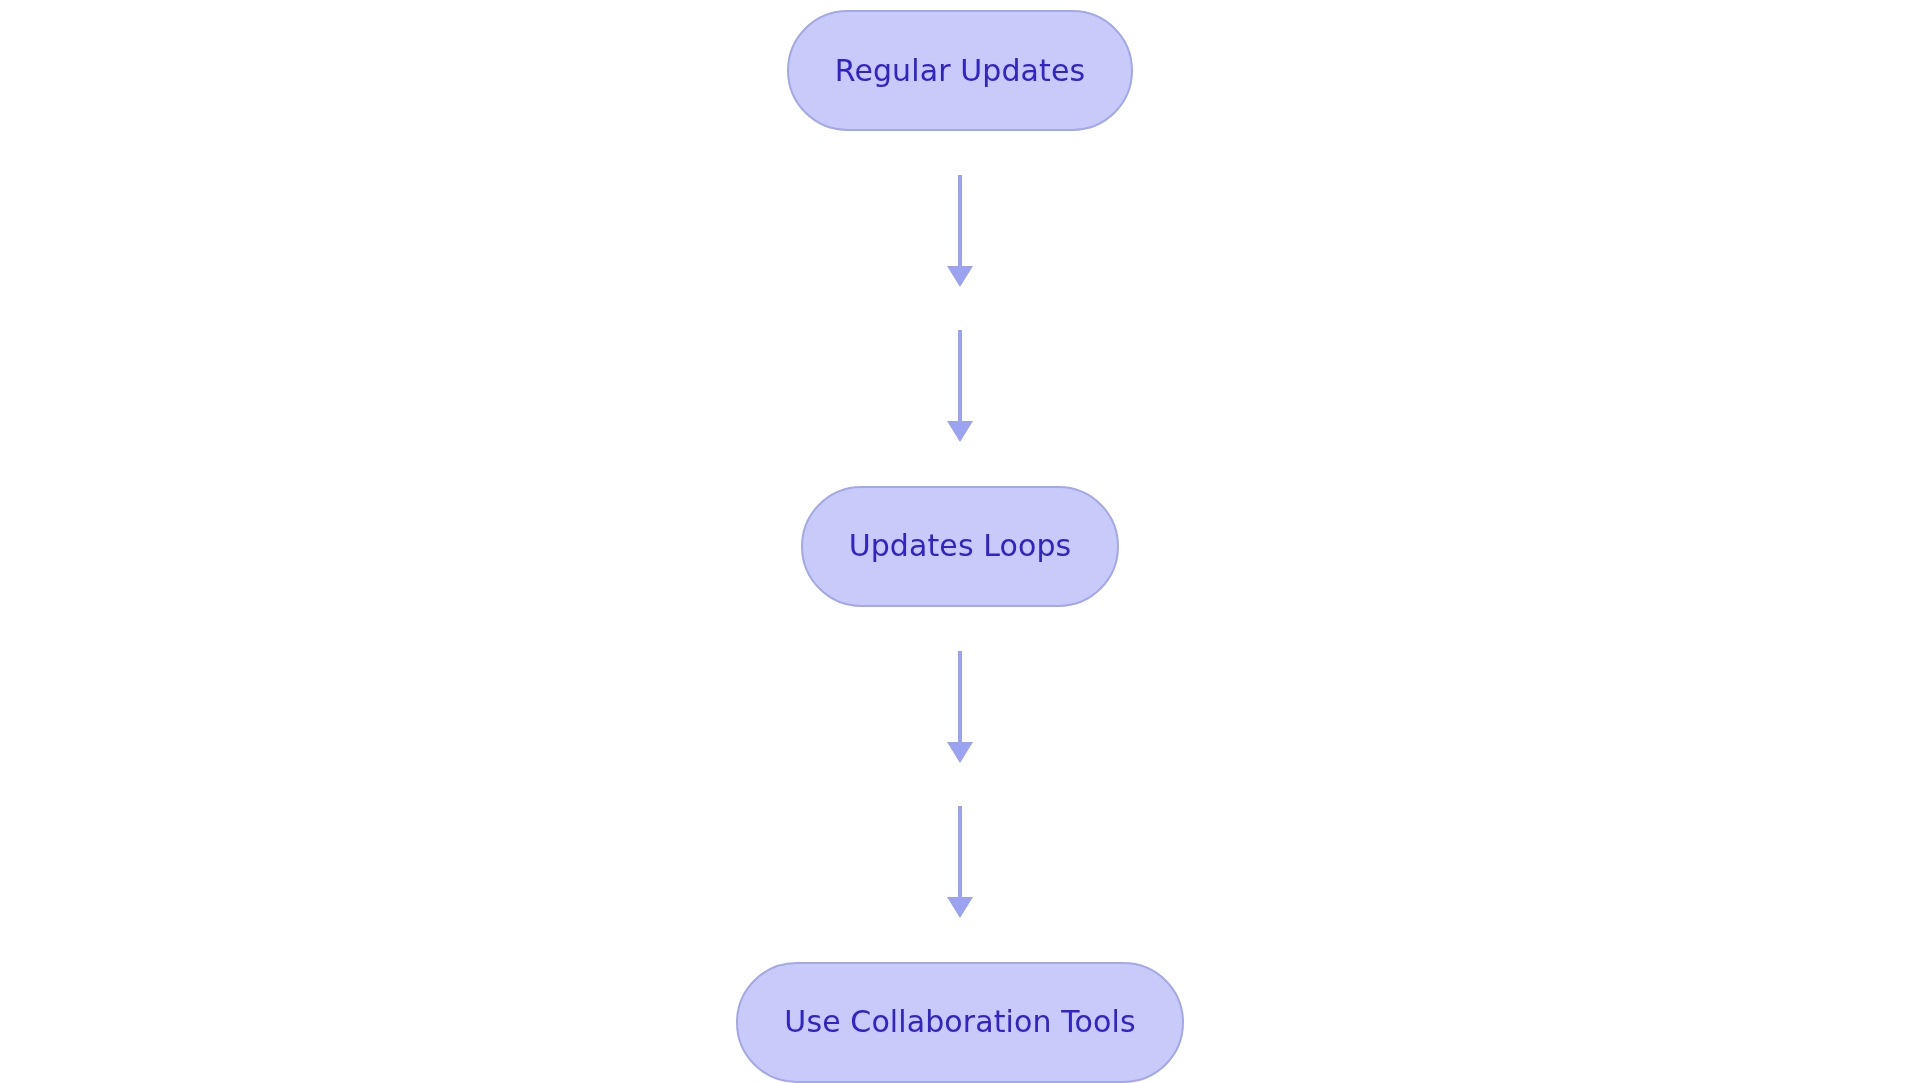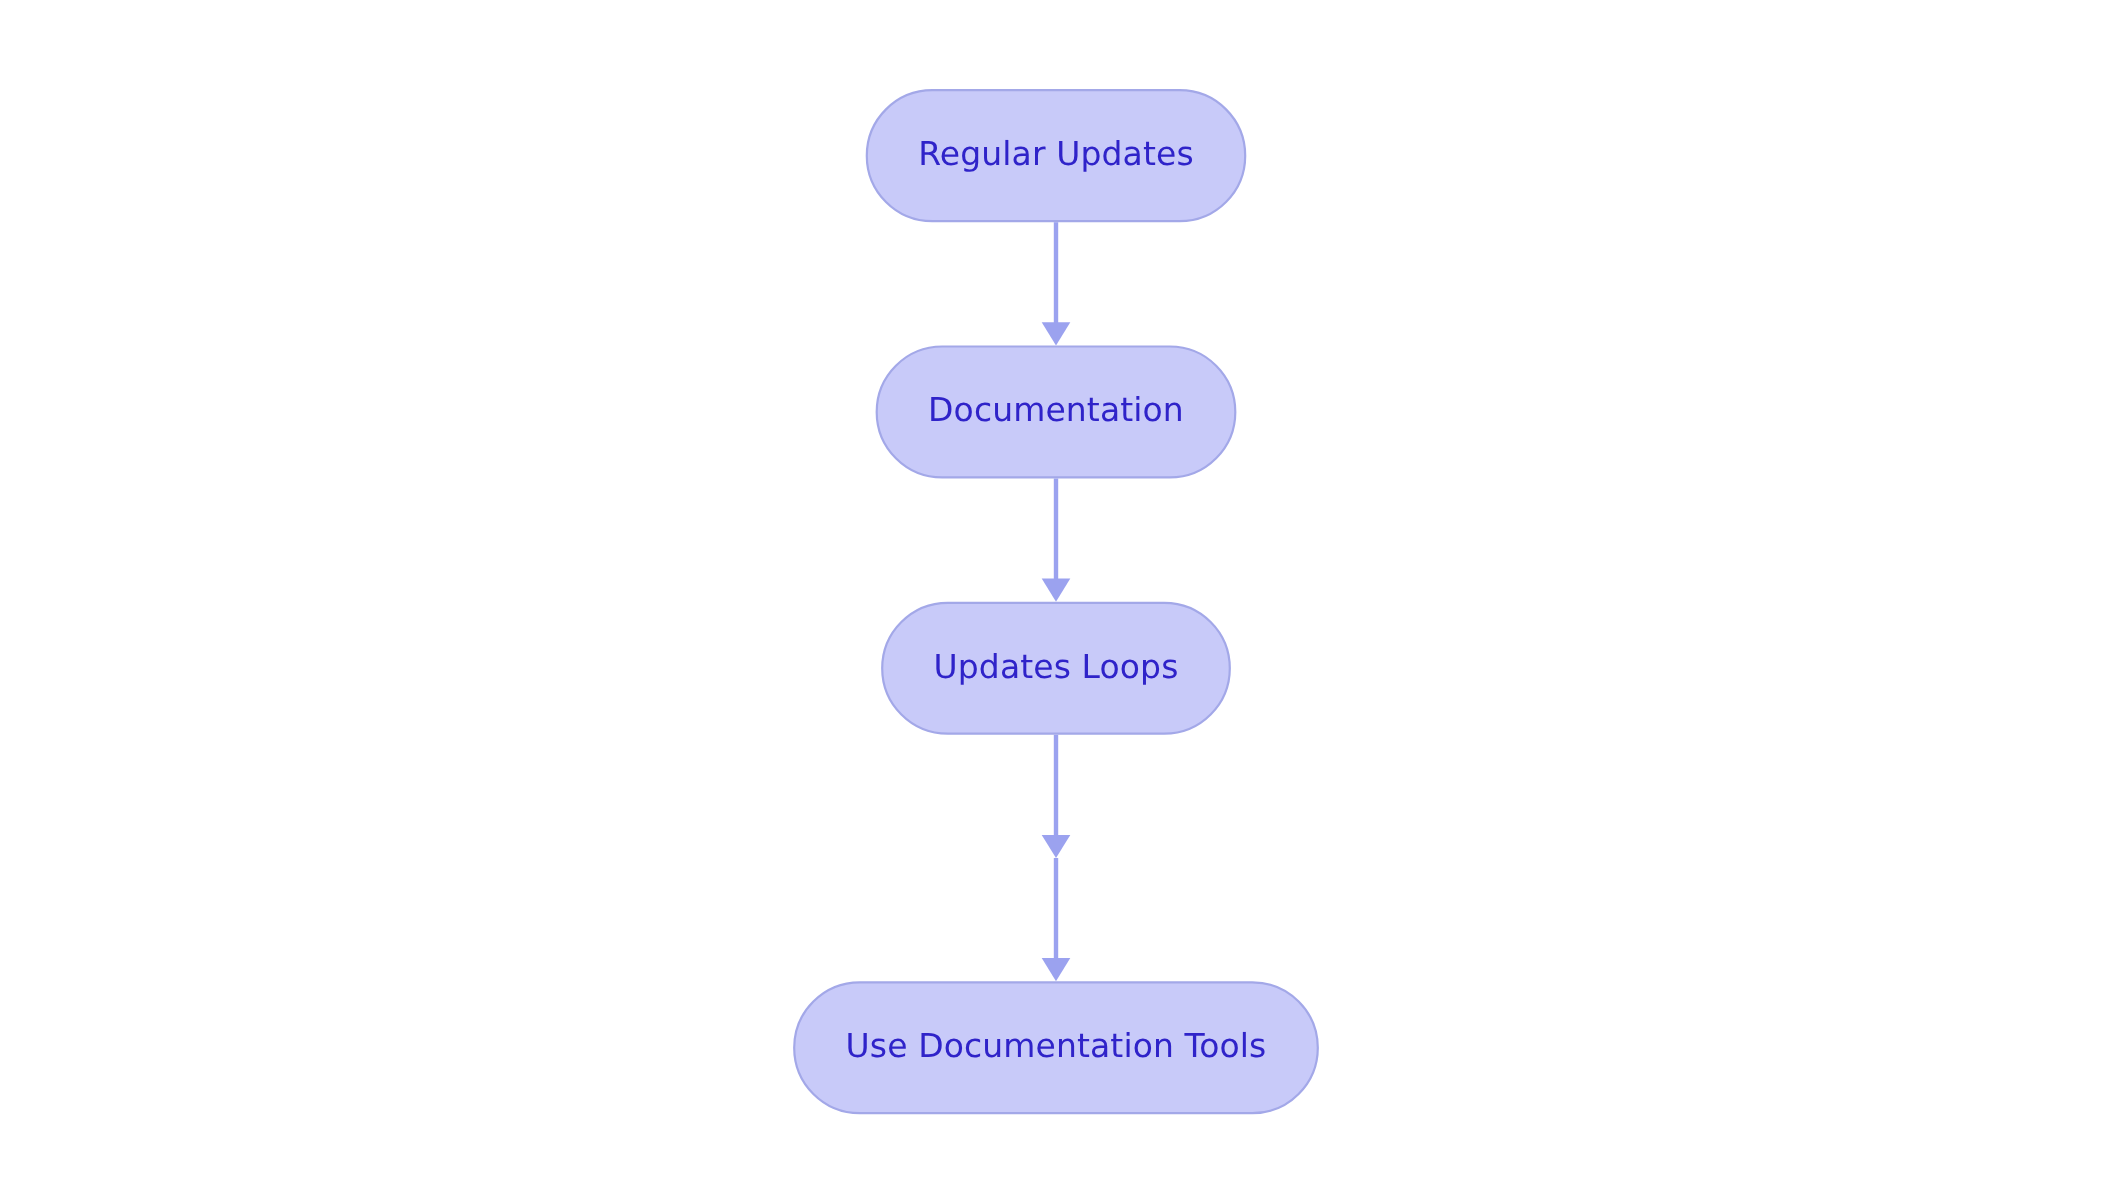--- a/index.html
+++ b/index.html
@@ -22,21 +22,21 @@
   }
   .flow {
     position: absolute;
     left: 0;
     top: 0;
     width: 1920px;
     height: 1083px;
     display: flex;
     flex-direction: column;
     align-items: center;
-    justify-content: center;
+    justify-content: space-between;
     padding-top: 10px;
     box-sizing: border-box;
   }
   .node {
     position: relative;
     box-sizing: border-box;
     height: 121px;
     border-radius: 61px;
     background: #c8caf9;
     border: 2px solid #a3a8e8;
@@ -90,23 +90,20 @@
 
     <div class="node">
       <span class="node-label">Regular Updates</span>
     </div>
 
     <div class="connector">
       <span class="shaft"></span>
       <span class="head"></span>
     </div>
 
-    <div class="node">
-      <span class="node-label">Documentation</span>
-    </div>
 
     <div class="connector">
       <span class="shaft"></span>
       <span class="head"></span>
     </div>
 
     <div class="node">
       <span class="node-label">Updates Loops</span>
     </div>
 
@@ -115,17 +112,17 @@
       <span class="head"></span>
     </div>
 
 
     <div class="connector">
       <span class="shaft"></span>
       <span class="head"></span>
     </div>
 
     <div class="node">
-      <span class="node-label">Use Documentation Tools</span>
+      <span class="node-label">Use Collaboration Tools</span>
     </div>
 
   </div>
 </div>
 
 </body></html>

